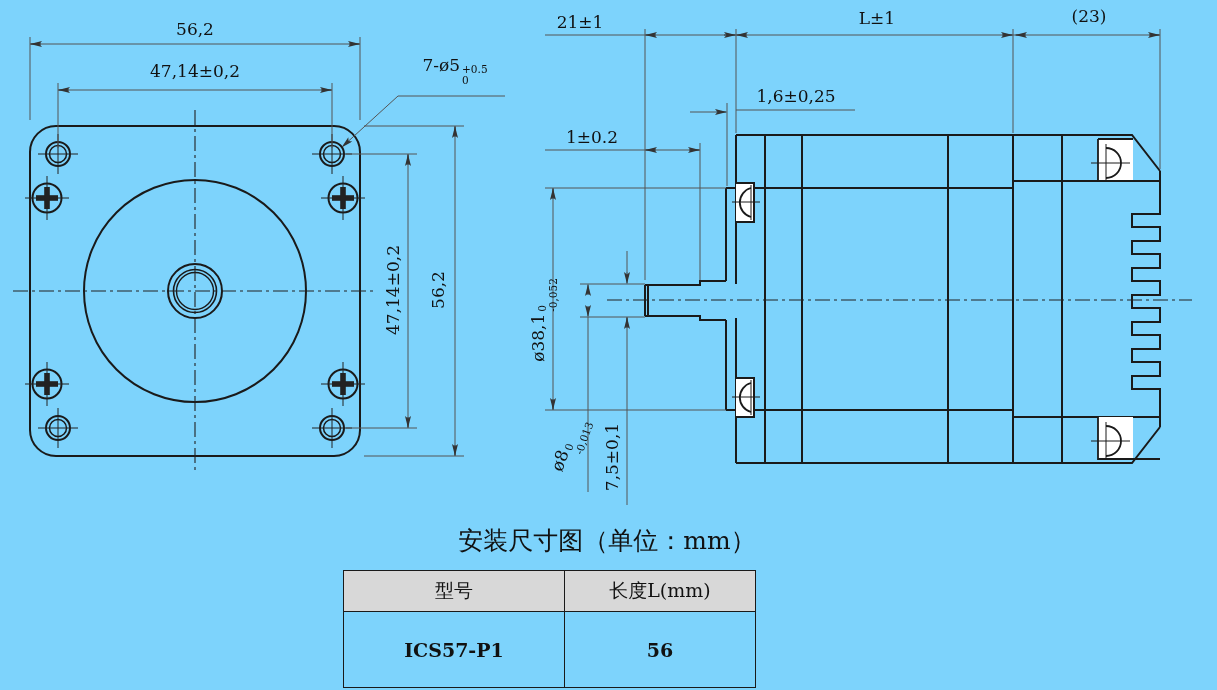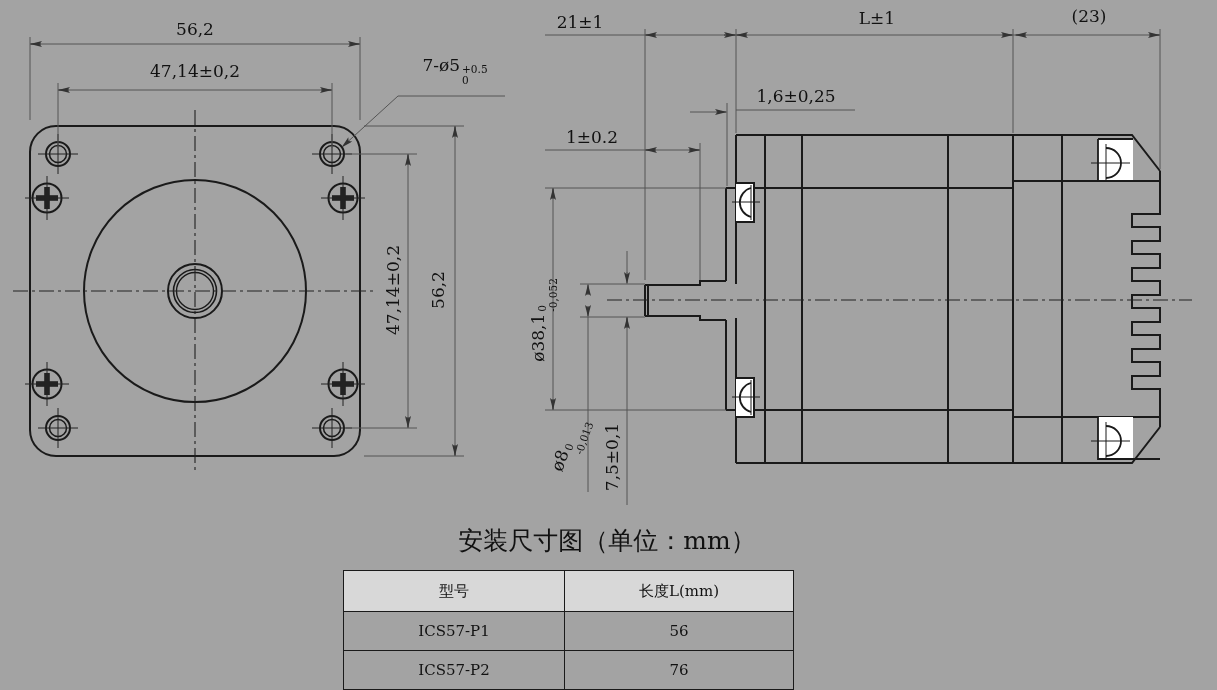--- a/index.html
+++ b/index.html
@@ -1,31 +1,31 @@
 <!DOCTYPE html>
 <html><head>
 <meta charset="utf-8">
 <style>
   html,body{margin:0;padding:0;background:#ffffff;}
-  #stage{position:relative;width:1217px;height:690px;background:#a3a3a3;overflow:hidden;
+  #stage{position:relative;width:1217px;height:690px;background:#7dd3fc;overflow:hidden;
          font-family:"DejaVu Serif","Liberation Serif",serif;color:#111;}
   #draw{position:absolute;left:0;top:0;}
   .dim{position:absolute;font-size:17px;white-space:nowrap;color:#111;
        transform:translate(-50%,-50%);line-height:1;}
   .rot90{transform:translate(-50%,-50%) rotate(-90deg);}
   .rot70{transform:translate(-50%,-50%) rotate(-70deg);}
   .tol{display:inline-flex;flex-direction:column;align-items:flex-start;
        font-size:10.5px;line-height:1.05;vertical-align:-2px;margin-left:2px;}
   .caption{position:absolute;font-size:25px;transform:translate(-50%,-50%);white-space:nowrap;}
-  table.spec{position:absolute;left:343px;top:570px;width:451px;height:118px;
-             border-collapse:collapse;font-size:15px;table-layout:fixed;}
+  table.spec{position:absolute;left:343px;top:570px;width:413px;height:118px;
+             border-collapse:collapse;font-size:19px;table-layout:fixed;}
   table.spec th,table.spec td{border:1.6px solid #1a1a1a;text-align:center;padding:0;
              font-weight:normal;}
   table.spec th{background:#d8d8d8;height:40px;}
-  table.spec td{height:38px;}
+  table.spec td{height:38px;font-weight:bold;}
   .c1{width:220px;}
 </style>
 </head>
 <body>
 
 <div id="stage">
 
 <svg id="draw" width="1217" height="690" viewBox="0 0 1217 690">
   <defs>
     <marker id="ah" markerWidth="13" markerHeight="8" refX="11.3" refY="3" orient="auto" markerUnits="userSpaceOnUse">
@@ -218,20 +218,16 @@
     <tr>
       <th class="c1">型号</th>
       <th>长度L(mm)</th>
     </tr>
   </thead>
   <tbody>
     <tr>
       <td>ICS57-P1</td>
       <td>56</td>
     </tr>
-    <tr>
-      <td>ICS57-P2</td>
-      <td>76</td>
-    </tr>
   </tbody>
 </table>
 
 </div>
 
 </body></html>

